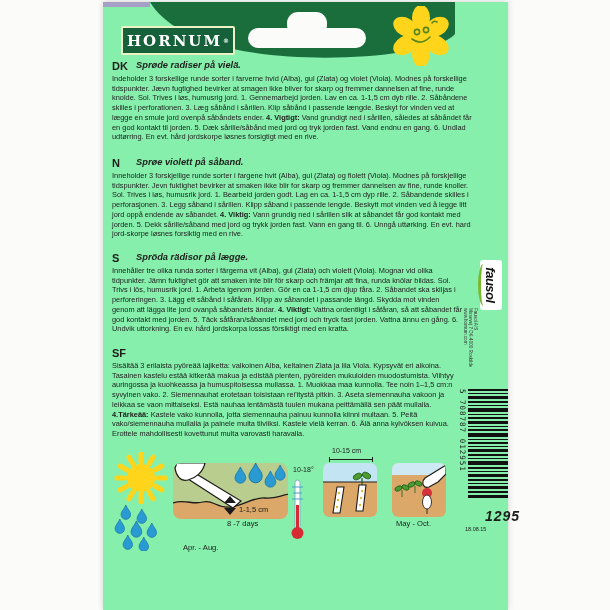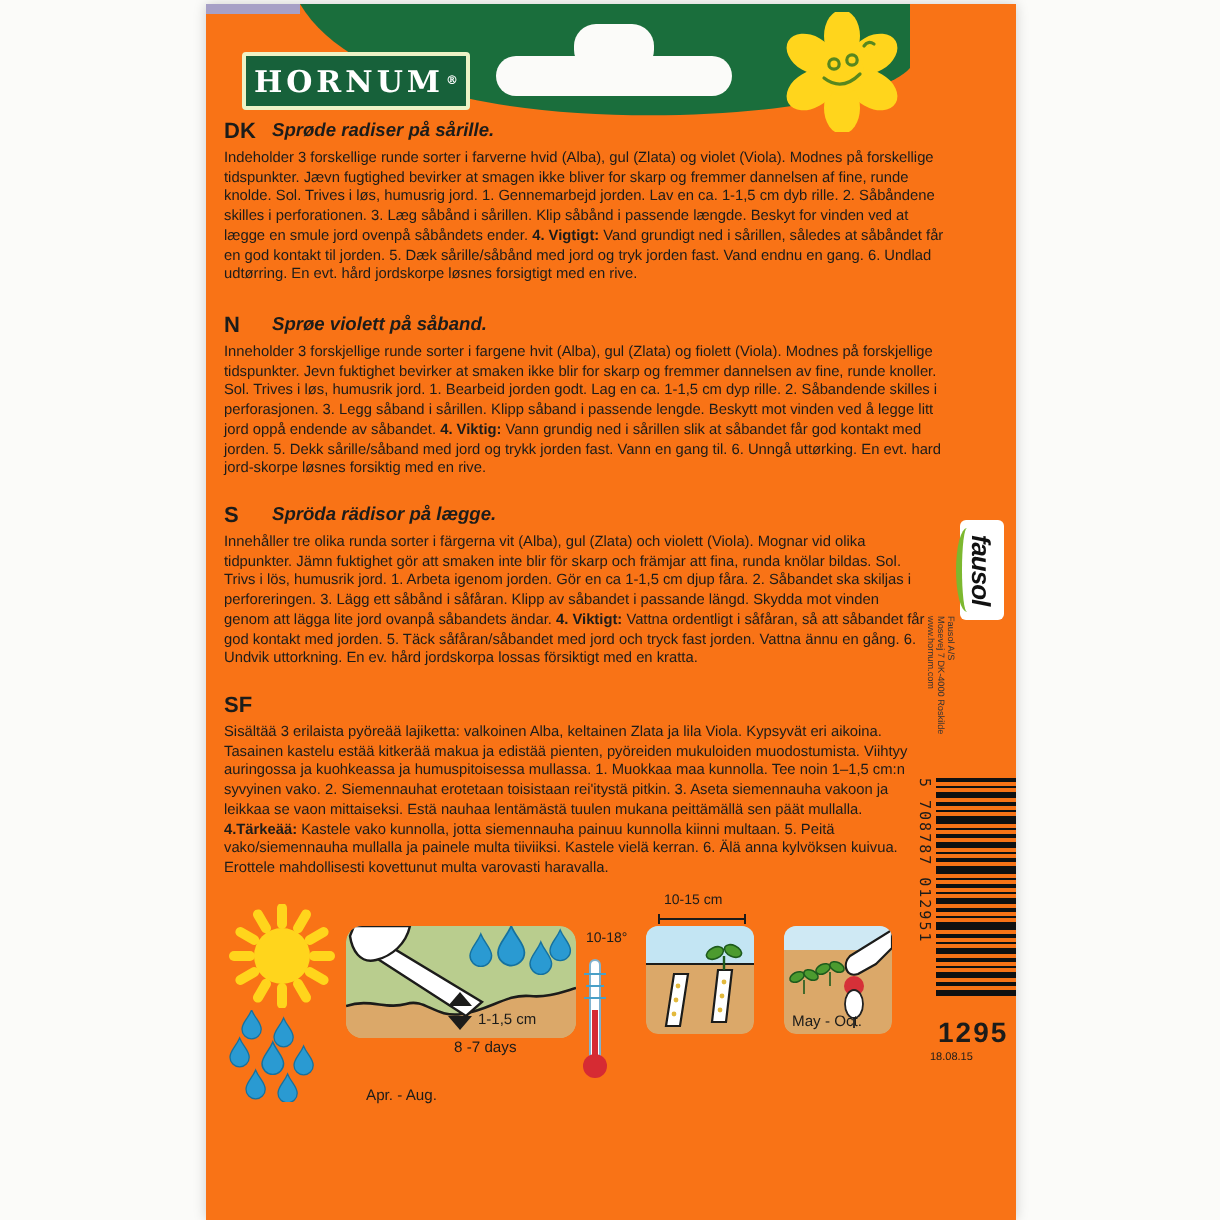--- a/index.html
+++ b/index.html
@@ -1,18 +1,18 @@
 <!DOCTYPE html>
 <html><head>
 <meta charset="utf-8">
 <style>
   html,body{margin:0;padding:0;}
   body{width:610px;height:610px;background:#fbfbf9;font-family:"Liberation Sans",sans-serif;color:#1c1c1a;}
   .stage{position:relative;width:610px;height:610px;overflow:hidden;}
-  .packet{position:absolute;left:103px;top:2px;width:405px;height:608px;background:#f97316;box-shadow:0 0 6px rgba(0,0,0,.18);}
+  .packet{position:absolute;left:103px;top:2px;width:405px;height:608px;background:#86efac;box-shadow:0 0 6px rgba(0,0,0,.18);}
   .abs{position:absolute;}
   svg{display:block;}
   .clip{border-radius:8px;overflow:hidden;}
 
   
   .hdr-svg{position:absolute;left:0;top:0;}
   .hornum{position:absolute;left:18px;top:24px;width:110px;height:25px;background:#17613a;border:2px solid #edf2c6;border-radius:2px;
           display:flex;align-items:center;justify-content:center;
           font-family:"DejaVu Serif",serif;font-weight:bold;color:#fff;font-size:15px;letter-spacing:2px;}
   .hornum sup{font-size:6px;letter-spacing:0;margin-left:1px;}
@@ -35,21 +35,21 @@
   
   .fausol{position:absolute;left:399px;top:258px;width:50px;height:22px;background:#fff;border-radius:3px;
           transform:rotate(90deg);transform-origin:top left;display:flex;align-items:center;justify-content:center;}
   .fausol .word{position:relative;font-weight:bold;font-style:italic;font-size:13px;color:#111;letter-spacing:-0.5px;z-index:1;}
   .fausol .swoosh{position:absolute;left:4px;top:13px;width:42px;height:8px;border-bottom:3px solid #7cb82f;border-radius:50%;}
   .fausol-addr{position:absolute;left:375px;top:306px;width:68px;font-size:4.6px;line-height:5.2px;color:#333;
                transform:rotate(90deg);transform-origin:top left;}
   .barcode-digits{position:absolute;left:364px;top:387px;width:108px;height:10px;font-family:"DejaVu Sans Mono",monospace;
                   font-size:7.5px;letter-spacing:1px;transform:rotate(90deg);transform-origin:top left;}
   .barcode-bars{position:absolute;left:365px;top:387px;}
-  .art-no{position:absolute;left:366px;top:506px;font-weight:bold;font-size:14px;letter-spacing:1px;}
+  .art-no{position:absolute;left:382px;top:506px;font-weight:bold;font-size:14px;letter-spacing:1px;font-style:italic;}
   .pack-date{position:absolute;left:362px;top:524px;font-size:5.5px;}
 </style>
 </head>
 <body>
 
 <div class="stage">
   <div class="packet">
 
     <svg class="hdr-svg" width="405" height="64" viewBox="0 0 405 64">
       <path d="M47,0 C60,22 90,38 130,47 C180,58 250,58 300,50 C325,46 345,40 352,32 L352,0 Z" fill="#1a6e3c"></path>
@@ -77,21 +77,21 @@
         <circle cx="26" cy="26" r="2.6"></circle>
         <circle cx="35" cy="24" r="2.6"></circle>
         <path d="M21,33 Q30,40 39,31"></path>
         <path d="M41,17 q2,-3 5,-1"></path>
       </g>
     </svg>
 
     <div class="section" style="top:58px">
       <div class="sec-head">
         <span class="lang">DK</span>
-        <span class="title">Sprøde radiser på sårille.</span>
+        <span class="title">Sprøde radiser på vielä.</span>
       </div>
       <p class="sec-body"><span>Indeholder 3 forskellige runde sorter i farverne hvid (Alba), gul (Zlata) og violet (Viola). Modnes på forskellige tidspunkter. Jævn fugtighed bevirker at smagen ikke bliver for skarp og fremmer dannelsen af fine, runde knolde. Sol. Trives i løs, humusrig jord. 1. Gennemarbejd jorden. Lav en ca. 1-1,5 cm dyb rille. 2. Såbåndene skilles i perforationen. 3. Læg såbånd i sårillen. Klip såbånd i passende længde. Beskyt for vinden ved at lægge en smule jord ovenpå såbåndets ender. </span><b>4. Vigtigt:</b><span> Vand grundigt ned i sårillen, således at såbåndet får en god kontakt til jorden. 5. Dæk sårille/såbånd med jord og tryk jorden fast. Vand endnu en gang. 6. Undlad udtørring. En evt. hård jordskorpe løsnes forsigtigt med en rive.</span></p>
     </div>
 
     <div class="section" style="top:155px">
       <div class="sec-head">
         <span class="lang">N</span>
         <span class="title">Sprøe violett på såband.</span>
       </div>
       <p class="sec-body"><span>Inneholder 3 forskjellige runde sorter i fargene hvit (Alba), gul (Zlata) og fiolett (Viola). Modnes på forskjellige tidspunkter. Jevn fuktighet bevirker at smaken ikke blir for skarp og fremmer dannelsen av fine, runde knoller. Sol. Trives i løs, humusrik jord. 1. Bearbeid jorden godt. Lag en ca. 1-1,5 cm dyp rille. 2. Såbandende skilles i perforasjonen. 3. Legg såband i sårillen. Klipp såband i passende lengde. Beskytt mot vinden ved å legge litt jord oppå endende av såbandet. </span><b>4. Viktig:</b><span> Vann grundig ned i sårillen slik at såbandet får god kontakt med jorden. 5. Dekk sårille/såband med jord og trykk jorden fast. Vann en gang til. 6. Unngå uttørking. En evt. hard jord-skorpe løsnes forsiktig med en rive.</span></p>
@@ -229,21 +229,21 @@
         <ellipse cx="19.5" cy="21.5" rx="3.8" ry="2.3" fill="#4c9b2f" transform="rotate(-25 19.5 21.5)"></ellipse>
         <ellipse cx="26.5" cy="20.5" rx="3.8" ry="2.3" fill="#4c9b2f" transform="rotate(25 26.5 20.5)"></ellipse>
       </g>
       <g>
         <circle cx="35" cy="30" r="5" fill="#d63038"></circle>
         <ellipse cx="35" cy="39" rx="4.5" ry="7" fill="#fff" stroke="#222" stroke-width="0.9"></ellipse>
         <line x1="35" y1="46" x2="35" y2="51" stroke="#222" stroke-width="0.9"></line>
       </g>
       <path d="M54,2 L33,15 C29,19 31,26 37,24 L46,19 L54,11 Z" fill="#fff" stroke="#1c1c1a" stroke-width="1.1" stroke-linejoin="round"></path>
     </svg>
-    <div class="small-label" style="left:293px;top:504px">May - Oct.</div>
+    <div class="small-label" style="left:293px;top:517px">May - Oct.</div>
 
     <div class="fausol">
       <div class="swoosh"></div>
       <span class="word">fausol</span>
     </div>
     <div class="fausol-addr">
       <div>Fausol A/S</div>
       <div>Mosevej 7 DK-4000 Roskilde</div>
       <div>www.hornum.com</div>
     </div>

